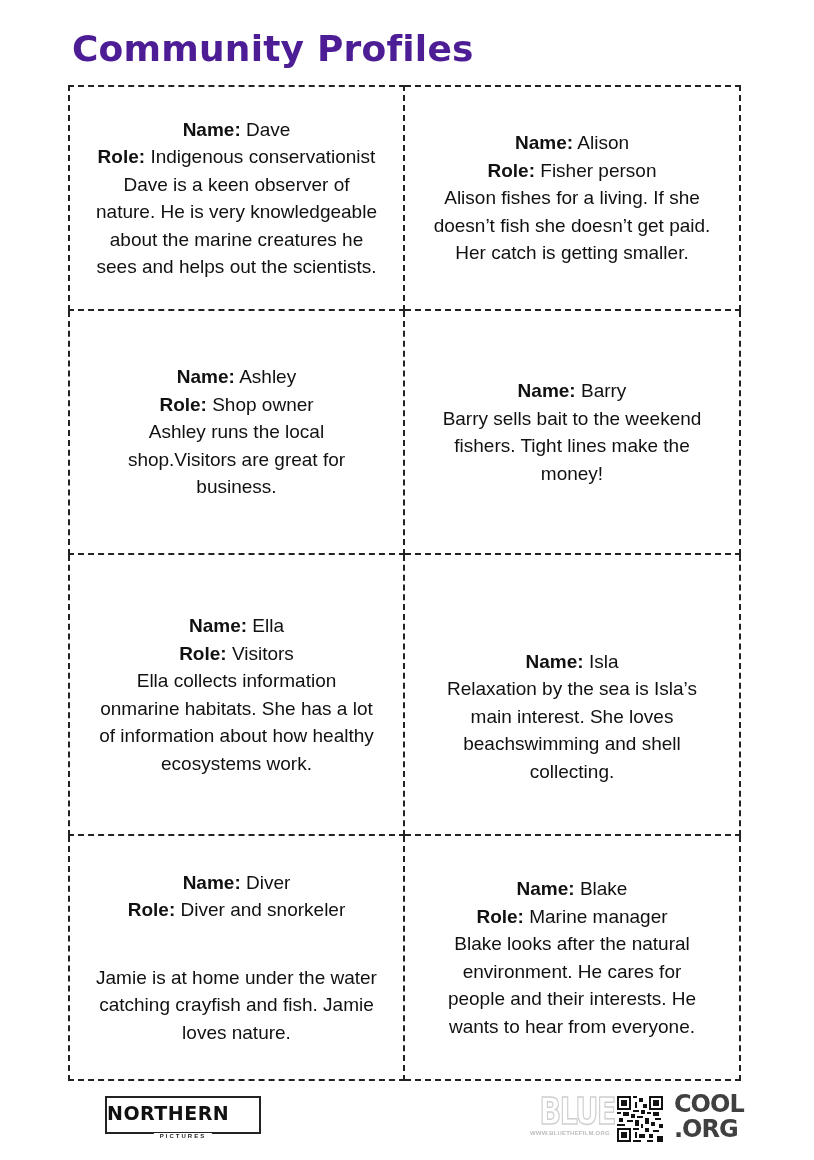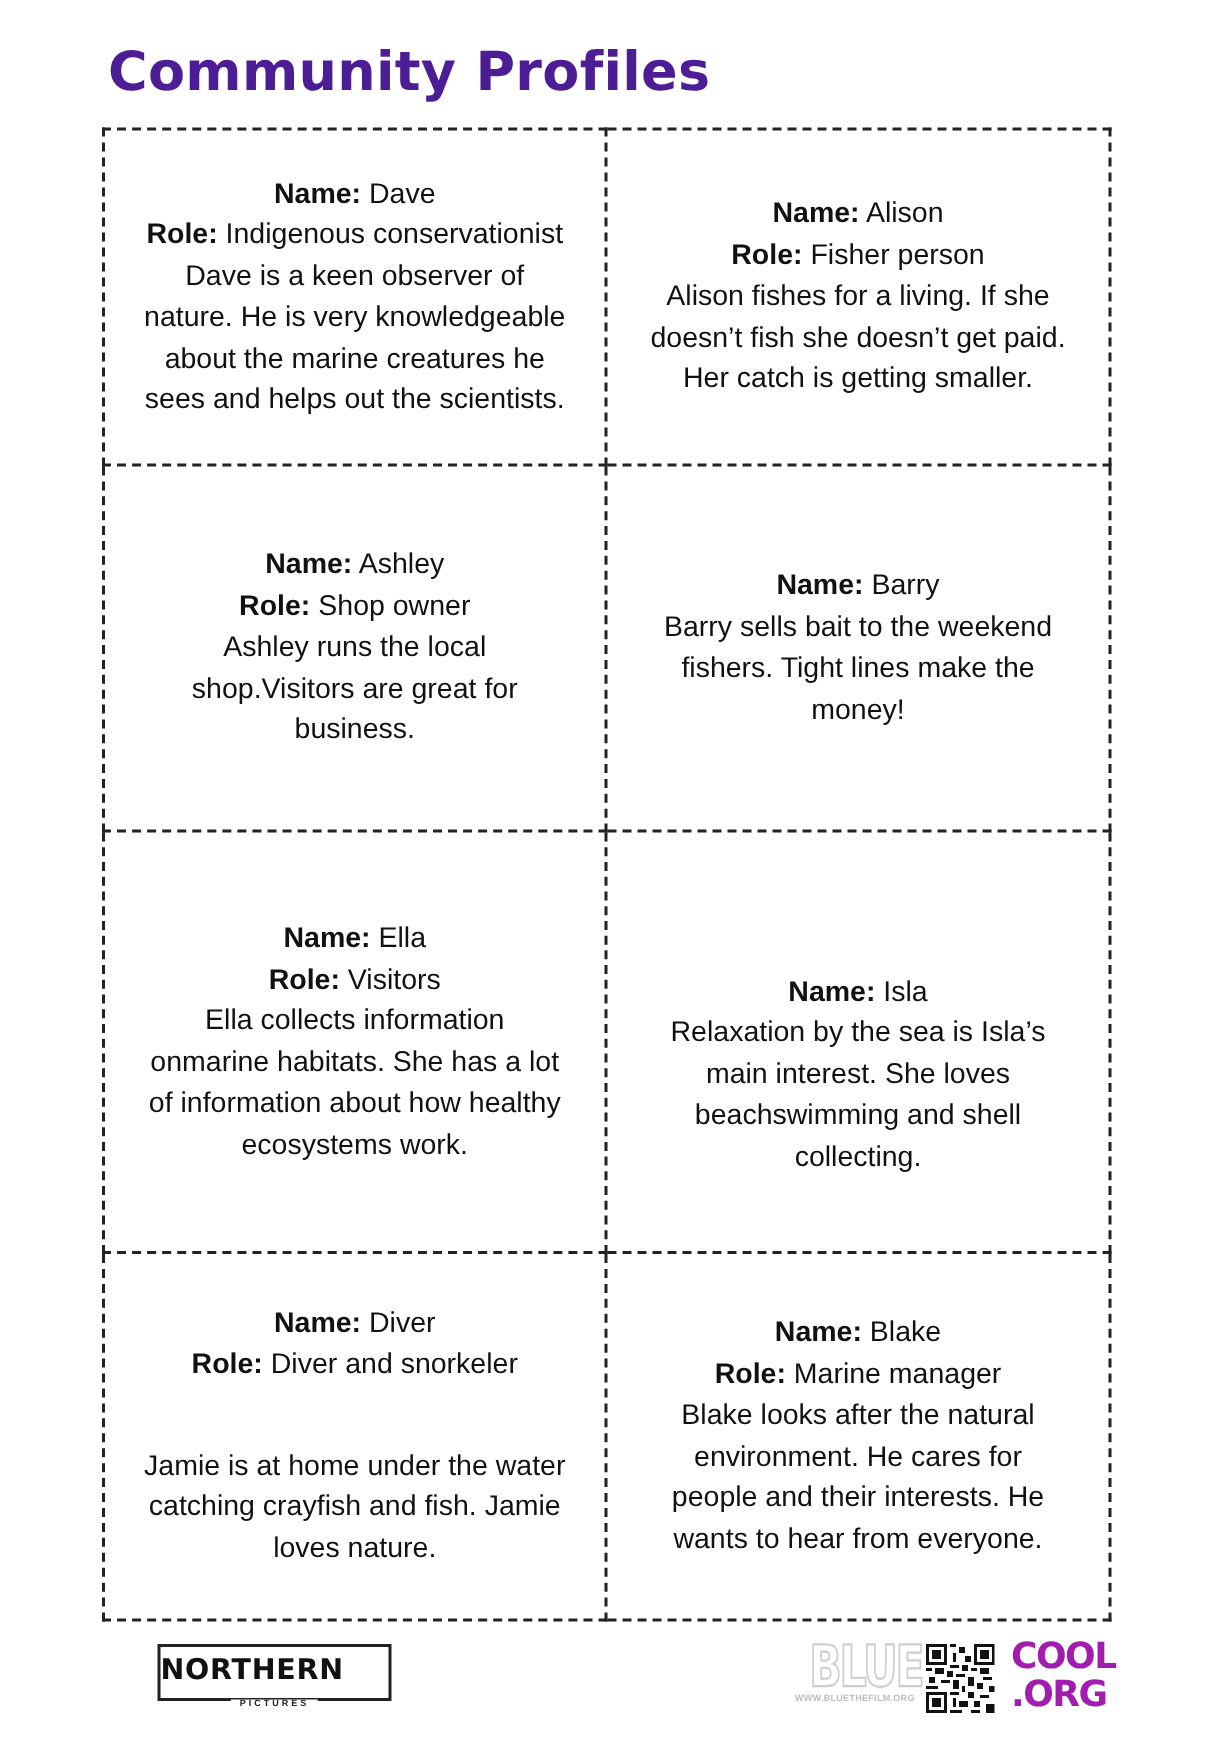--- a/index.html
+++ b/index.html
@@ -112,21 +112,21 @@
       width: 46px; height: 46px;
     }
     .cool-logo {
       position: absolute;
       left: 674px; top: 2px;
       width: 76px; height: 52px;
       font-family: "DejaVu Sans", sans-serif;
       font-weight: 700;
       font-size: 24px;
       line-height: 25px;
-      color: #a21caf;
+      color: #404040;
       letter-spacing: -1px;
     }
     .cool-logo span { display: block; }
   </style>
 </head>
 <body>
 
 <div class="page-title">Community Profiles</div>
 
 <div class="grid">

